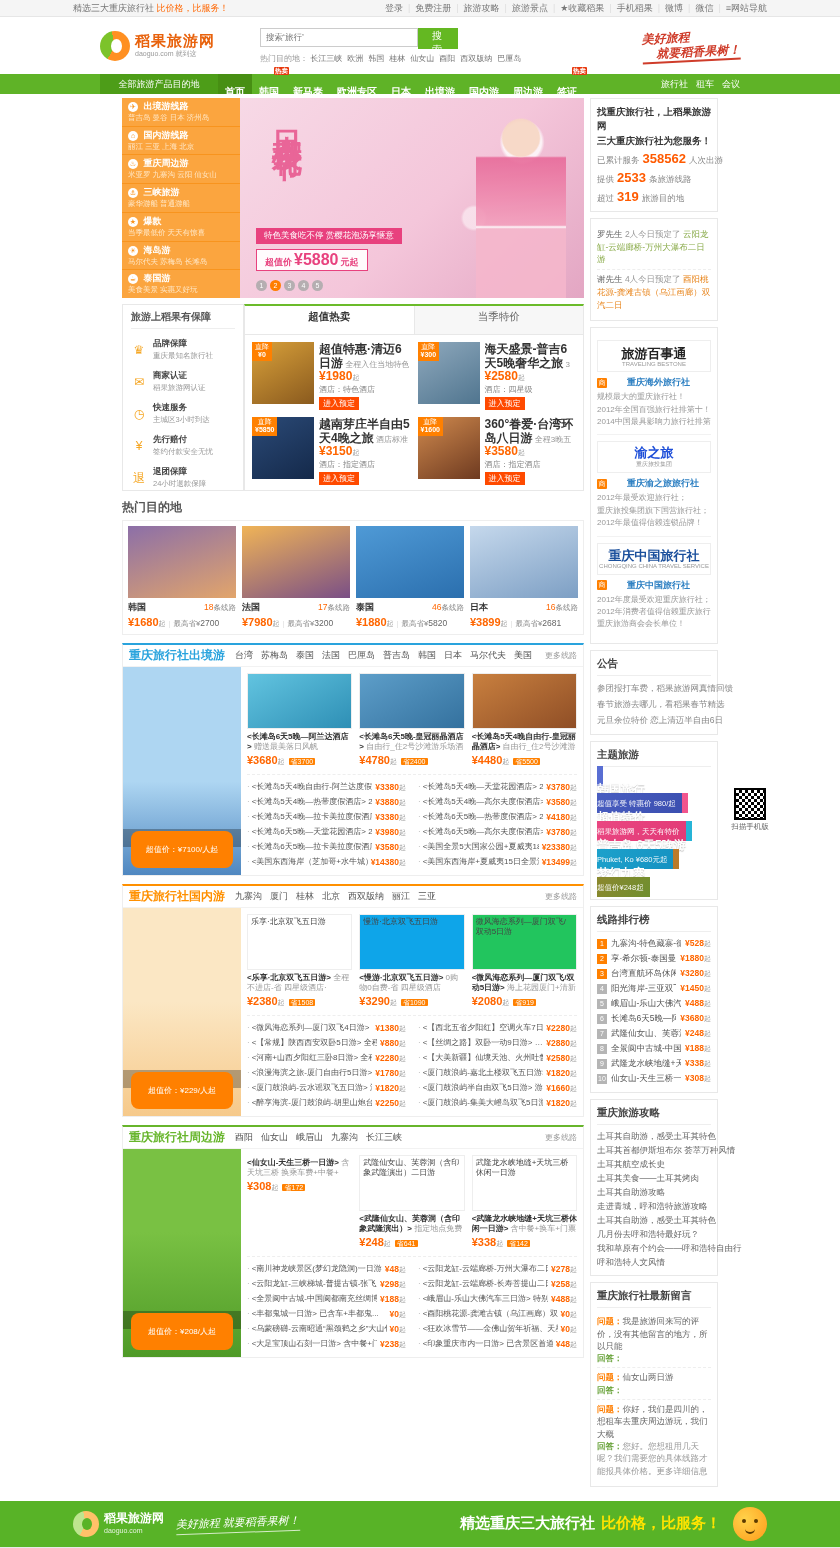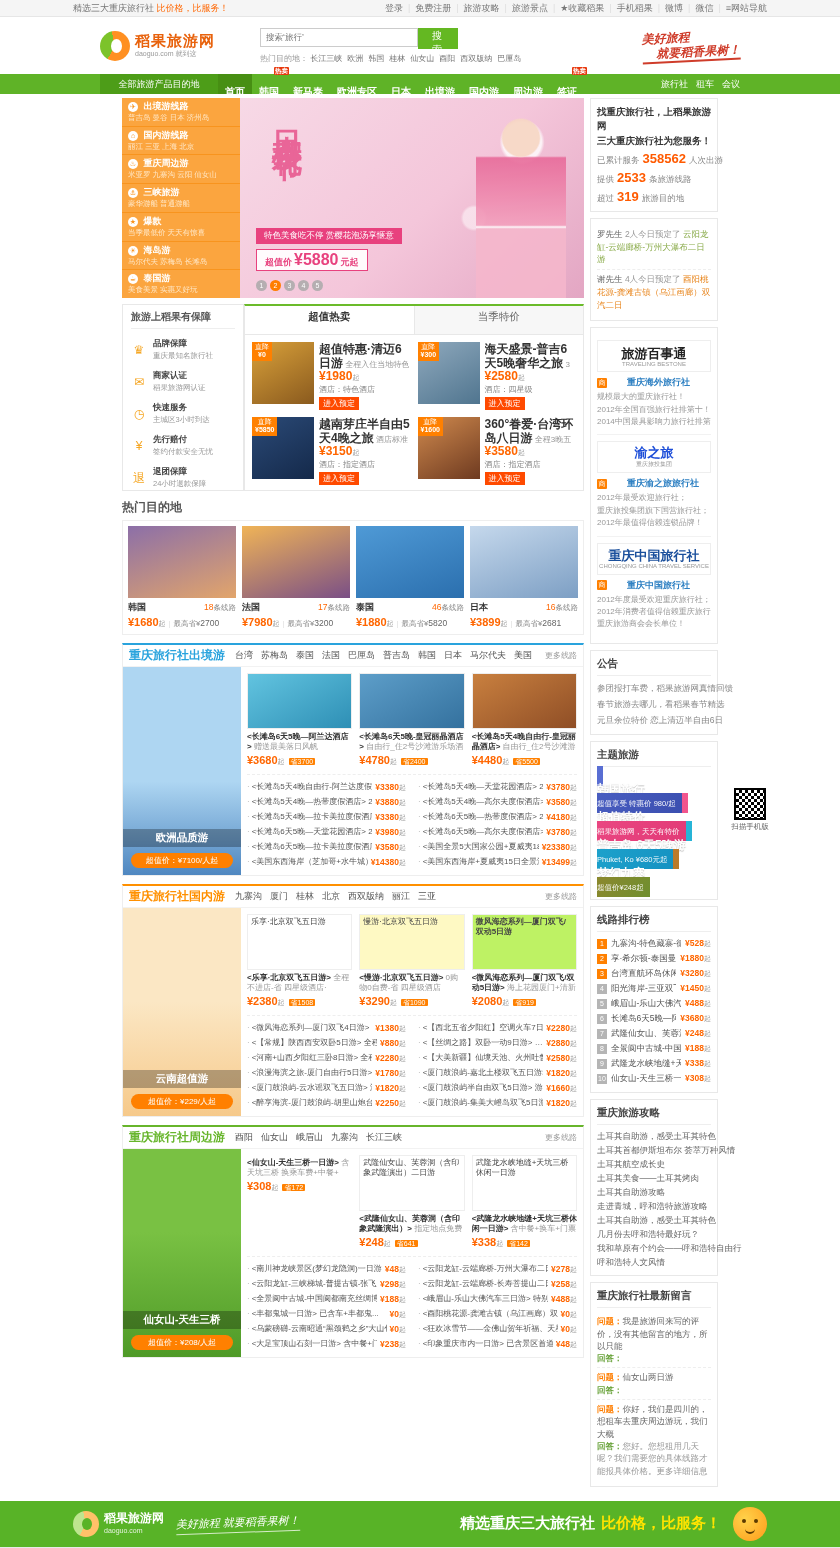--- a/index.html
+++ b/index.html
@@ -130,21 +130,21 @@
   .shead{display:flex;align-items:center;height:22px;padding:0 6px;border-bottom:1px solid #f2f2f2}
   .stitle{font-size:12px;font-weight:bold}
   .sec-blue .stitle{color:#29a3dd}.sec-orange .stitle{color:#ff9000}.sec-green .stitle{color:#67b52b}
   .ssub{margin-left:10px;display:flex;gap:8px;font-size:9px;color:#555;overflow:hidden;white-space:nowrap}
   .smore{margin-left:auto;font-size:8px;color:#999;flex:none}
   .sbody{display:flex}
   .promo{width:118px;min-height:188px;position:relative;flex:none}
   .ptitle{position:absolute;bottom:28px;width:100%;text-align:center;color:#fff;font-size:10.5px;
      font-weight:bold;background:rgba(0,0,0,.28);padding:2px 0}
   .pprice{position:absolute;bottom:7px;left:8px;right:8px;text-align:center;background:#ff8000;color:#fff;
-     font-size:8px;padding:2px 0;border-radius:8px}
+     font-size:8px;padding:13px 0;border-radius:8px}
   .sright{flex:1;padding:6px;min-width:0}
   .scards{display:grid;grid-template-columns:repeat(3,1fr);gap:7px}
   .simg{height:56px;position:relative;border:1px solid #eee}
   .simg-text{position:absolute;top:2px;left:3px;right:3px;font-size:8px;color:#444;line-height:1.25}
   .scap{font-size:8px;height:21px;overflow:hidden;margin-top:3px;line-height:1.3}
   .scap b{color:#333}.scap span{color:#999}
   .sprice{margin-top:1px;white-space:nowrap}
   .sprice b{color:#ff6600;font-size:11px}
   .stag{background:#ff8000;color:#fff;font-size:7px;padding:0 2px;margin-left:4px;border-radius:1px}
   .slinks{display:grid;grid-template-columns:1fr 1fr;column-gap:12px;row-gap:2px;margin-top:7px;
@@ -725,29 +725,29 @@
 
                 <a class="scard">
                   <div class="simg" style="background: rgb(255, 255, 255);">
                     <span class="simg-text">乐享·北京双飞五日游</span>
                   </div>
                   <div class="scap"><b>&lt;乐享·北京双飞五日游&gt;</b> <span>全程不进店-省 四星级酒店·</span></div>
                   <div class="sprice"><b>¥2380</b><span class="qi">起</span><span class="stag">省1508</span></div>
                 </a>
 
                 <a class="scard">
-                  <div class="simg" style="background: #fef9c3;">
+                  <div class="simg" style="background: #0ea5e9;">
                     <span class="simg-text">慢游·北京双飞五日游</span>
                   </div>
                   <div class="scap"><b>&lt;慢游·北京双飞五日游&gt;</b> <span>0购物0自费-省 四星级酒店</span></div>
                   <div class="sprice"><b>¥3290</b><span class="qi">起</span><span class="stag">省1090</span></div>
                 </a>
 
                 <a class="scard">
-                  <div class="simg" style="background: #bef264; font-weight: bold;">
+                  <div class="simg" style="background: #22c55e;">
                     <span class="simg-text">微风海恋系列—厦门双飞/双动5日游</span>
                   </div>
                   <div class="scap"><b>&lt;微风海恋系列—厦门双飞/双动5日游&gt;</b> <span>海上花园厦门+清新武夷山—</span></div>
                   <div class="sprice"><b>¥2080</b><span class="qi">起</span><span class="stag">省919</span></div>
                 </a>
               </div>
             <div class="slinks">
 
                 <a class="slink">
                   <span class="slt">&lt;微风海恋系列—厦门双飞4日游&gt; …</span>

